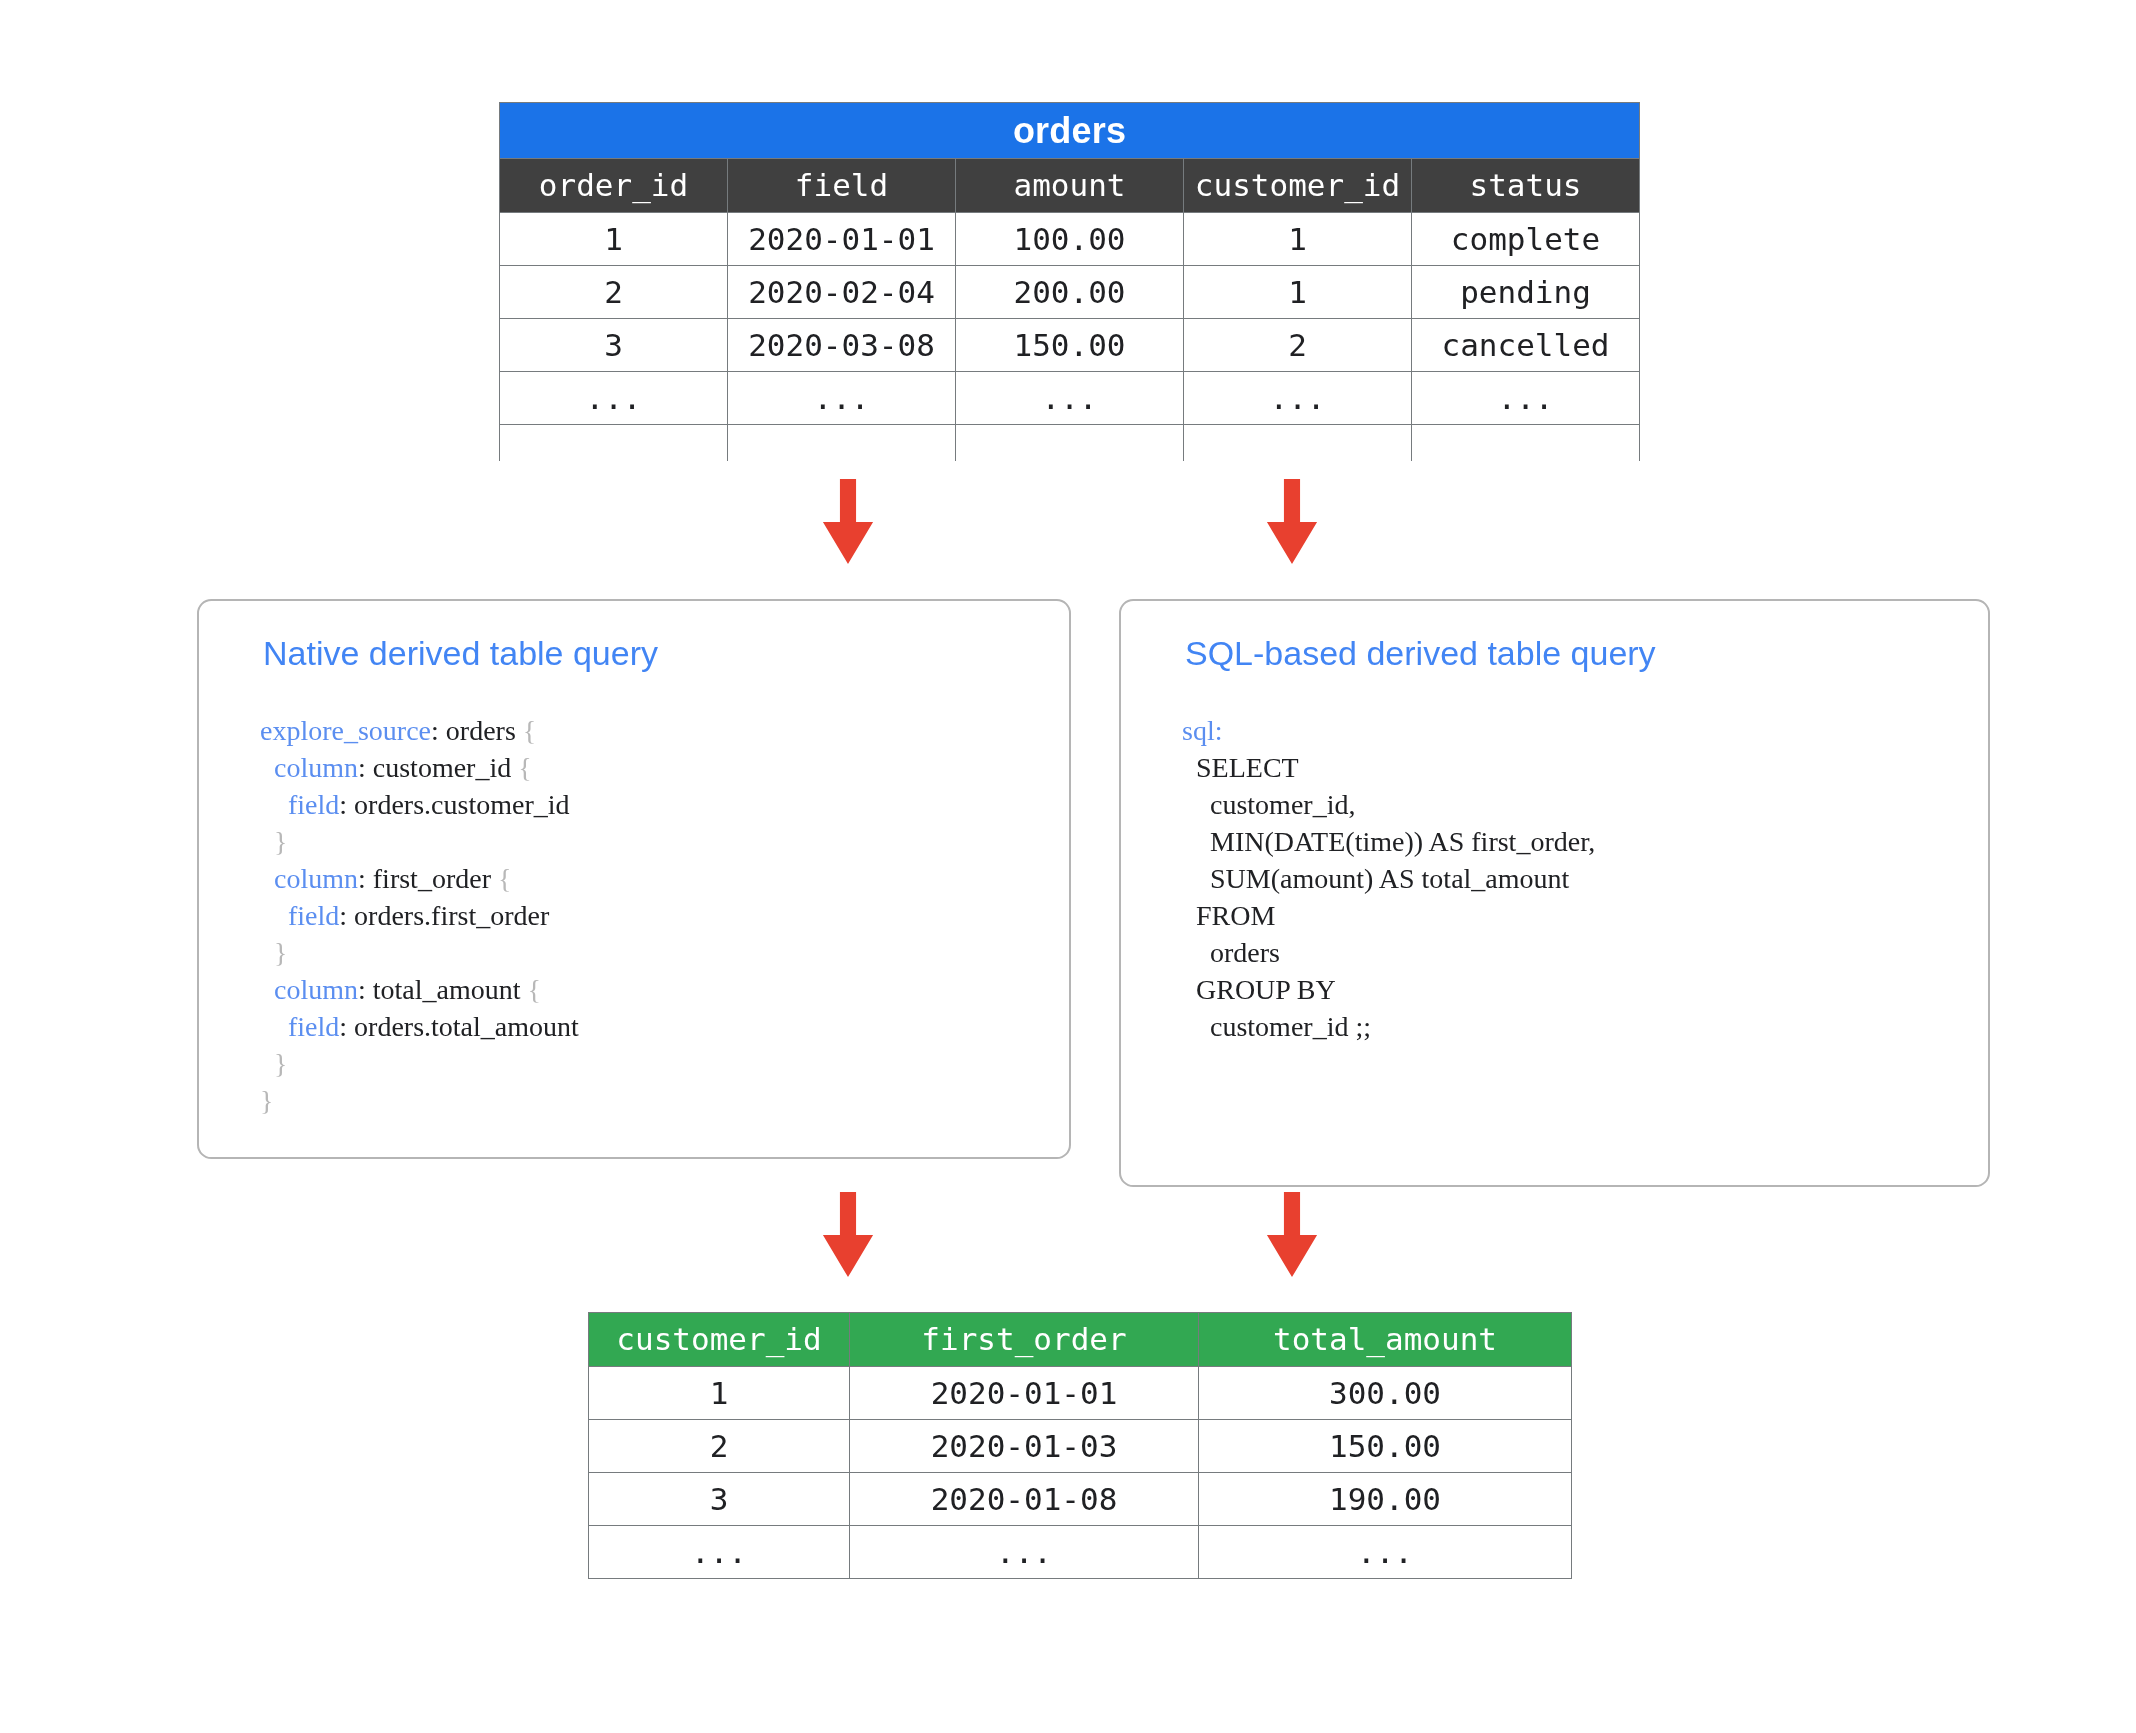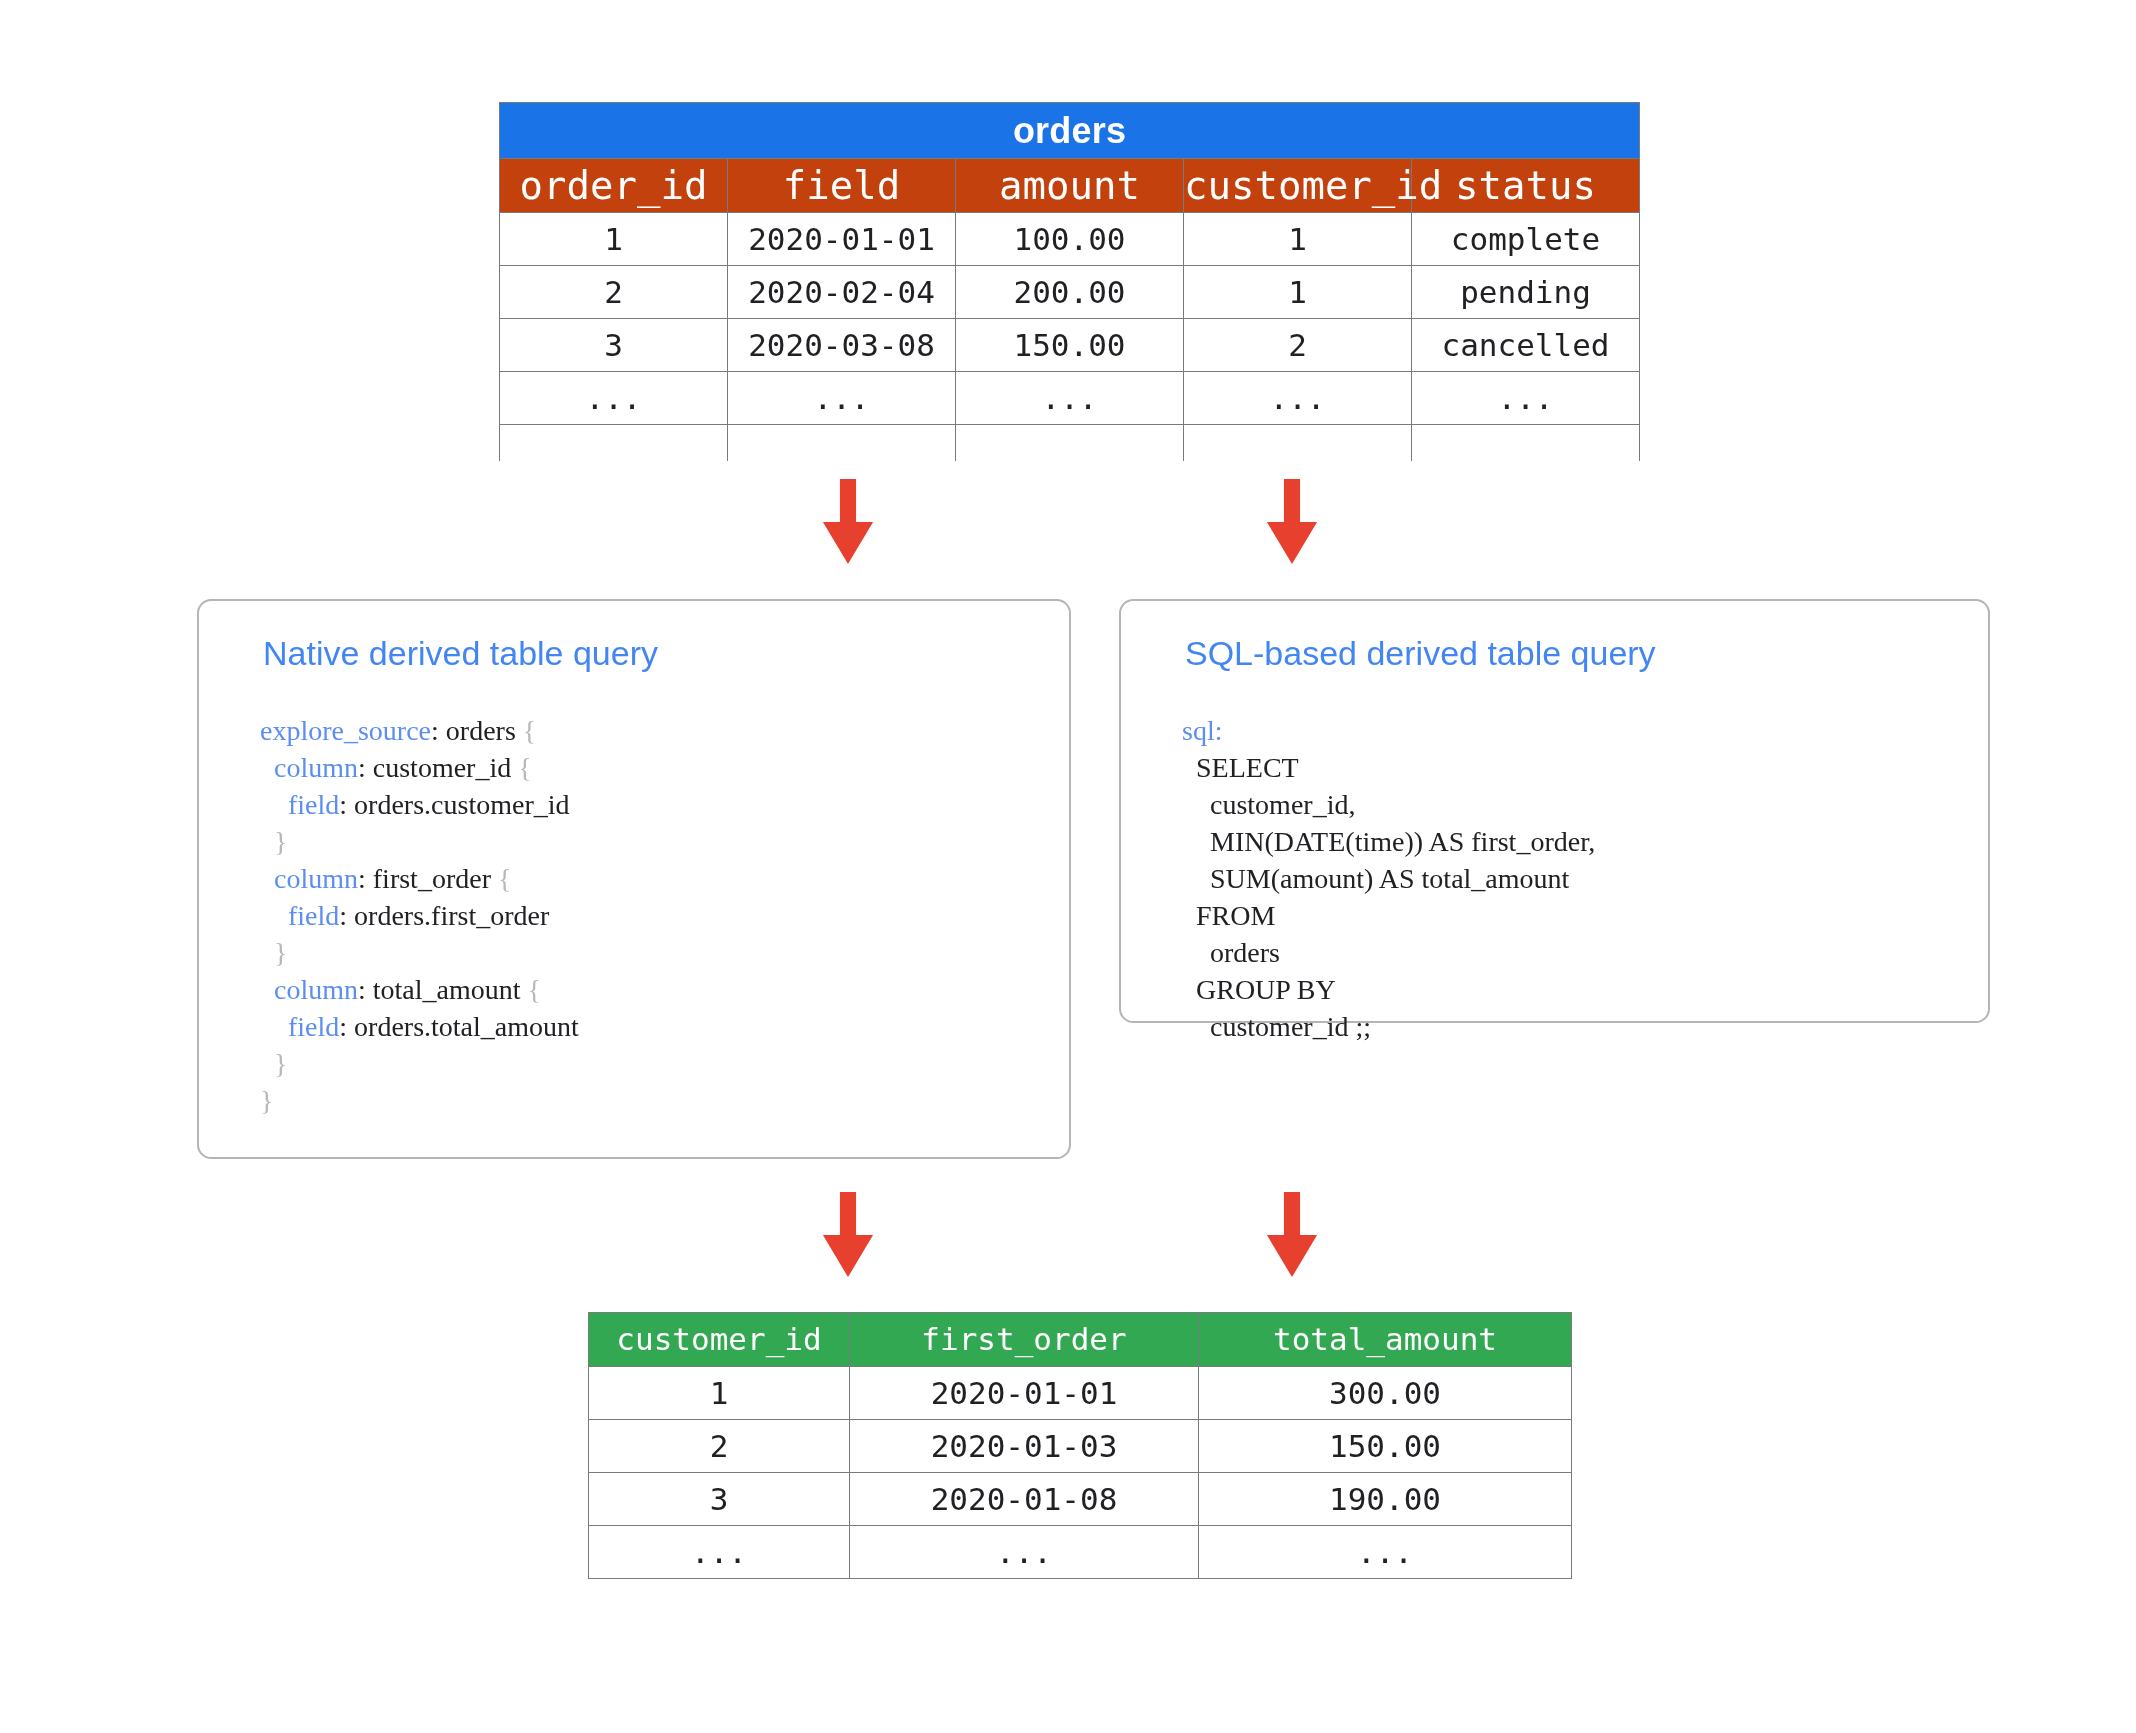--- a/index.html
+++ b/index.html
@@ -53,22 +53,22 @@
     top: 102px;
     width: 1141px;
   }
   #orders-table .tbl-title {
     background: #1b73e8;
     font-size: 36px;
     height: 55px;
     line-height: 55px;
   }
   #orders-table .tbl-col-head {
-    background: #c2410c;
-    font-size: 39px;
+    background: #404040;
+    font-size: 31px;
     height: 53px;
     line-height: 53px;
   }
   #orders-table .tbl-cell {
     font-size: 31px;
     height: 52px;
     line-height: 52px;
   }
   #orders-table .cut-row td {
     height: 36px;
@@ -109,21 +109,21 @@
   
   .code-panel {
     position: absolute;
     background: #ffffff;
     border: 2.7px solid #b5b5b5;
     border-radius: 14.3px;
     box-sizing: border-box;
     margin-left: 25px;
   }
   #panel-native  { left: 172px;  top: 599px; width: 874px;  height: 560px; }
-  #panel-sql     { left: 1094px; top: 599px; width: 871px;  height: 424px; }
+  #panel-sql     { left: 1094px; top: 599px; width: 871px;  height: 588px; }
 
   .panel-title {
     position: absolute;
     left: 64px;
     top: 33px;
     color: #4285f4;
     font-family: "Liberation Sans", sans-serif;
     font-size: 34px;
     font-weight: normal;
     white-space: nowrap;

